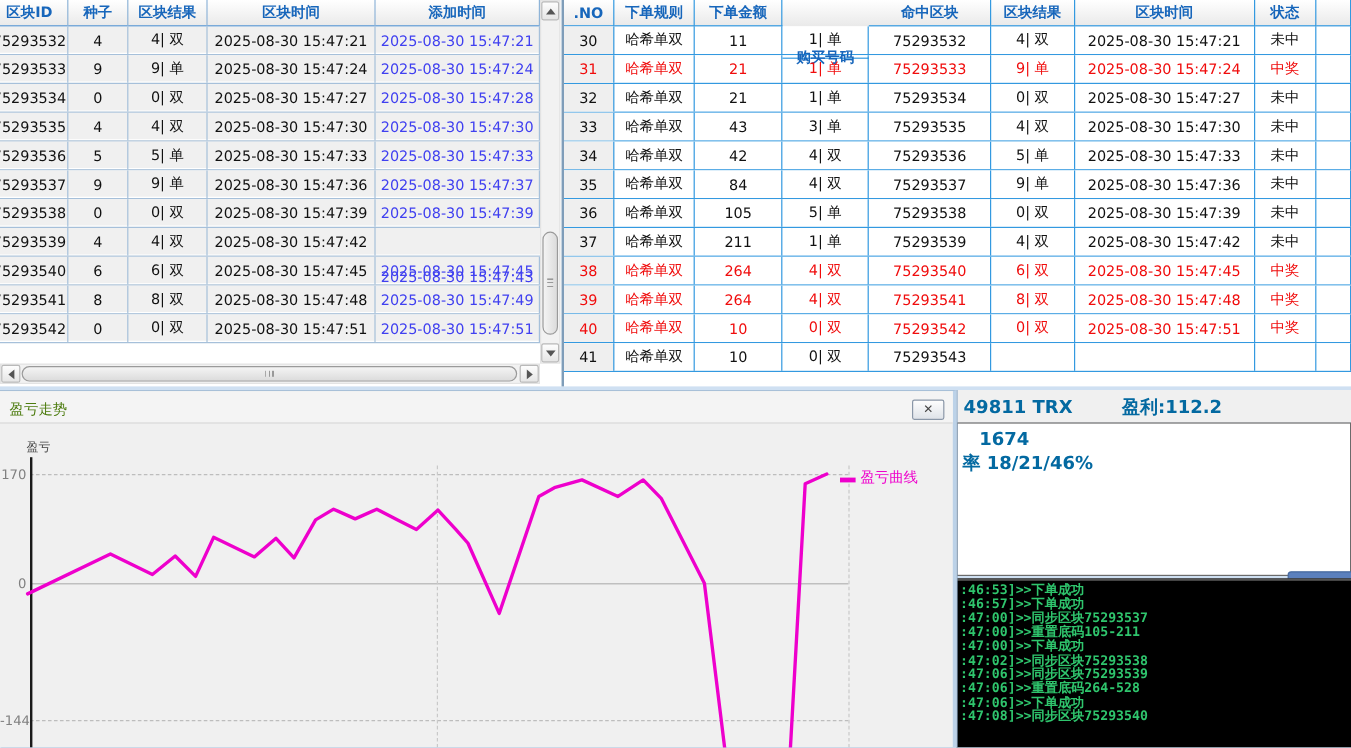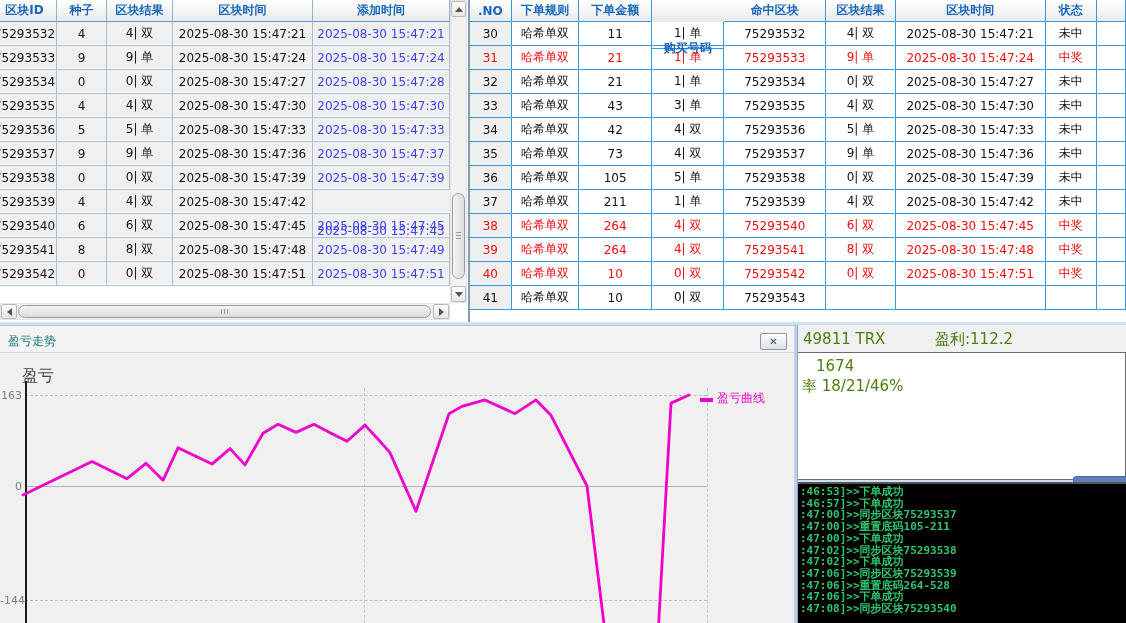--- a/index.html
+++ b/index.html
@@ -37,40 +37,40 @@
       border-left:2px solid #7f9db9; overflow:hidden; }
   #right-panel .tbl-head .hc { border-right:1px solid #3399e0; border-bottom:1px solid #3399e0;text-align:center; }
   .rrow { display:flex; height:24px; background:#fff; border-bottom:1px solid #3399e0; }
   .rrow .c { display:flex; align-items:center; justify-content:center; font-size:12px; color:#111; border-right:1px solid #3399e0; }
   .rrow .c.no { background:#efefef; }
   .rrow.win .c { color:#f00c0c; }
 
   
   #stats-panel { position:absolute; left:797px; top:325px; width:329px; height:298px; }
   #stats-top { position:absolute; left:0; top:0; width:329px; height:27px; background:#f0f0f0; }
-  .blue-txt { position:absolute; color:#4d7c0f; font-weight:normal; font-size:15px; white-space:nowrap; }
+  .blue-txt { position:absolute; color:#0369a1; font-weight:bold; font-size:15px; white-space:nowrap; }
   #stats-box { position:absolute; left:0; top:27px; width:329px; height:128px; background:#fff; border:1px solid #6b6b6b; }
   #curve-button { position:absolute; left:275px; top:123px; width:84px; height:30px; background:#5b80bd;
       border:1px solid #46699e; border-radius:3px; color:#fff; font-weight:bold; font-size:13px;
       display:flex; align-items:center; justify-content:center; }
   #log-panel { position:absolute; left:0; top:157px; width:329px; height:141px; background:#000;
       border-top:2px solid #555; overflow:hidden; }
   .log-line { color:#2fc56d; font-family:"DejaVu Sans Mono","Liberation Mono",monospace;
       font-size:11px; line-height:11.7px; white-space:nowrap; padding-left:3px; font-weight:bold; }
 
   
   #chart-window { position:absolute; left:0; top:325px; width:797px; height:298px; background:#f0f0f0;
       border-top:1px solid #a8c0d8; border-right:3px solid #bcd2e8; box-shadow:1px 0 0 #8aa6c4; }
   #chart-titlebar { position:absolute; left:0; top:0; width:100%; height:27px; background:#f4f4f4; border-bottom:1px solid #d8d8d8; }
-  #chart-title { position:absolute; left:8px; top:7px; font-size:12px; color:#0f766e; }
+  #chart-title { position:absolute; left:8px; top:7px; font-size:12px; color:#4d7c0f; }
   #chart-close { position:absolute; right:7px; top:7px; width:27px; height:17px;
       background:linear-gradient(#fdfdfd,#dfe3e9); border:1px solid #8a97a8; border-radius:2px;
       display:flex; align-items:center; justify-content:center; }
   #chart-close .x { font-size:10px; font-weight:bold; color:#444; line-height:10px; }
-  #plot-ylabel { position:absolute; left:22px; top:40px; font-size:16px; color:#444; }
+  #plot-ylabel { position:absolute; left:22px; top:40px; font-size:10px; color:#444; }
   .ytick { position:absolute; width:22px; text-align:right; font-size:11px; color:#808080; }
   .gridline { position:absolute; left:25px; width:682px; height:0; }
   .gridline.dash { border-top:1px dashed #bdbdbd; }
   .gridline.solid { border-top:1px solid #b4b4b4; }
   .vgrid { position:absolute; top:62px; bottom:0; width:0; border-left:1px dashed #c9c9c9; }
   #y-axis { position:absolute; left:25px; top:55px; bottom:0; width:2px; background:#1a1a1a; }
   #legend { position:absolute; left:700px; top:64px; display:flex; align-items:center; }
   #legend .dash { width:13px; height:4px; background:#ee00cc; margin-right:4px; margin-top:2px; }
   #legend .txt { color:#ee00cc; font-size:12px; white-space:nowrap; }
   #curve-svg { position:absolute; left:0; top:0; width:797px; height:298px; }
@@ -257,21 +257,21 @@
         <div class="c" style="width: 75px;">4| 双</div>
         <div class="c" style="width: 105px;">75293536</div>
         <div class="c" style="width: 72px;">5| 单</div>
         <div class="c" style="width: 155px;">2025-08-30 15:47:33</div>
         <div class="c" style="width: 53px;">未中</div>
         <div class="c" style="width: 30px;"></div>
       </div>
       <div class="rrow">
         <div class="c no" style="width: 43px;">35</div>
         <div class="c" style="width: 70px;">哈希单双</div>
-        <div class="c" style="width: 75px;">73</div>
+        <div class="c" style="width: 75px;">84</div>
         <div class="c" style="width: 75px;">4| 双</div>
         <div class="c" style="width: 105px;">75293537</div>
         <div class="c" style="width: 72px;">9| 单</div>
         <div class="c" style="width: 155px;">2025-08-30 15:47:36</div>
         <div class="c" style="width: 53px;">未中</div>
         <div class="c" style="width: 30px;"></div>
       </div>
       <div class="rrow">
         <div class="c no" style="width: 43px;">36</div>
         <div class="c" style="width: 70px;">哈希单双</div>
@@ -352,39 +352,38 @@
     <div id="curve-button">盈亏曲线</div>
   </div>
   <div id="log-panel">
     <div id="log-lines" style="padding-top:2px;">
         <div class="log-line">:46:53]&gt;&gt;下单成功</div>
         <div class="log-line">:46:57]&gt;&gt;下单成功</div>
         <div class="log-line">:47:00]&gt;&gt;同步区块75293537</div>
         <div class="log-line">:47:00]&gt;&gt;重置底码105-211</div>
         <div class="log-line">:47:00]&gt;&gt;下单成功</div>
         <div class="log-line">:47:02]&gt;&gt;同步区块75293538</div>
-        <div class="log-line">:47:02]&gt;&gt;下单成功</div>
         <div class="log-line">:47:06]&gt;&gt;同步区块75293539</div>
         <div class="log-line">:47:06]&gt;&gt;重置底码264-528</div>
         <div class="log-line">:47:06]&gt;&gt;下单成功</div>
         <div class="log-line">:47:08]&gt;&gt;同步区块75293540</div>
       </div>
   </div>
 </div>
 
 <div id="chart-window">
   <div id="chart-titlebar">
     <div id="chart-title">盈亏走势</div>
     <div id="chart-close">
         <span class="x">✕</span>
       </div>
   </div>
   <div id="plot-ylabel">盈亏</div>
 
-  <div class="ytick" style="left:0; top:63px;">163</div>
+  <div class="ytick" style="left:0; top:63px;">170</div>
   <div class="ytick" style="left:0; top:154px;">0</div>
   <div class="ytick" style="left:0; top:268px;">-144</div>
 
   <div class="gridline dash" style="top:69px;"></div>
   <div class="gridline solid" style="top:160px;"></div>
   <div class="gridline dash" style="top:274px;"></div>
   <div class="vgrid" style="left:364px;"></div>
   <div class="vgrid" style="left:707px;"></div>
   <div id="y-axis"></div>
 

